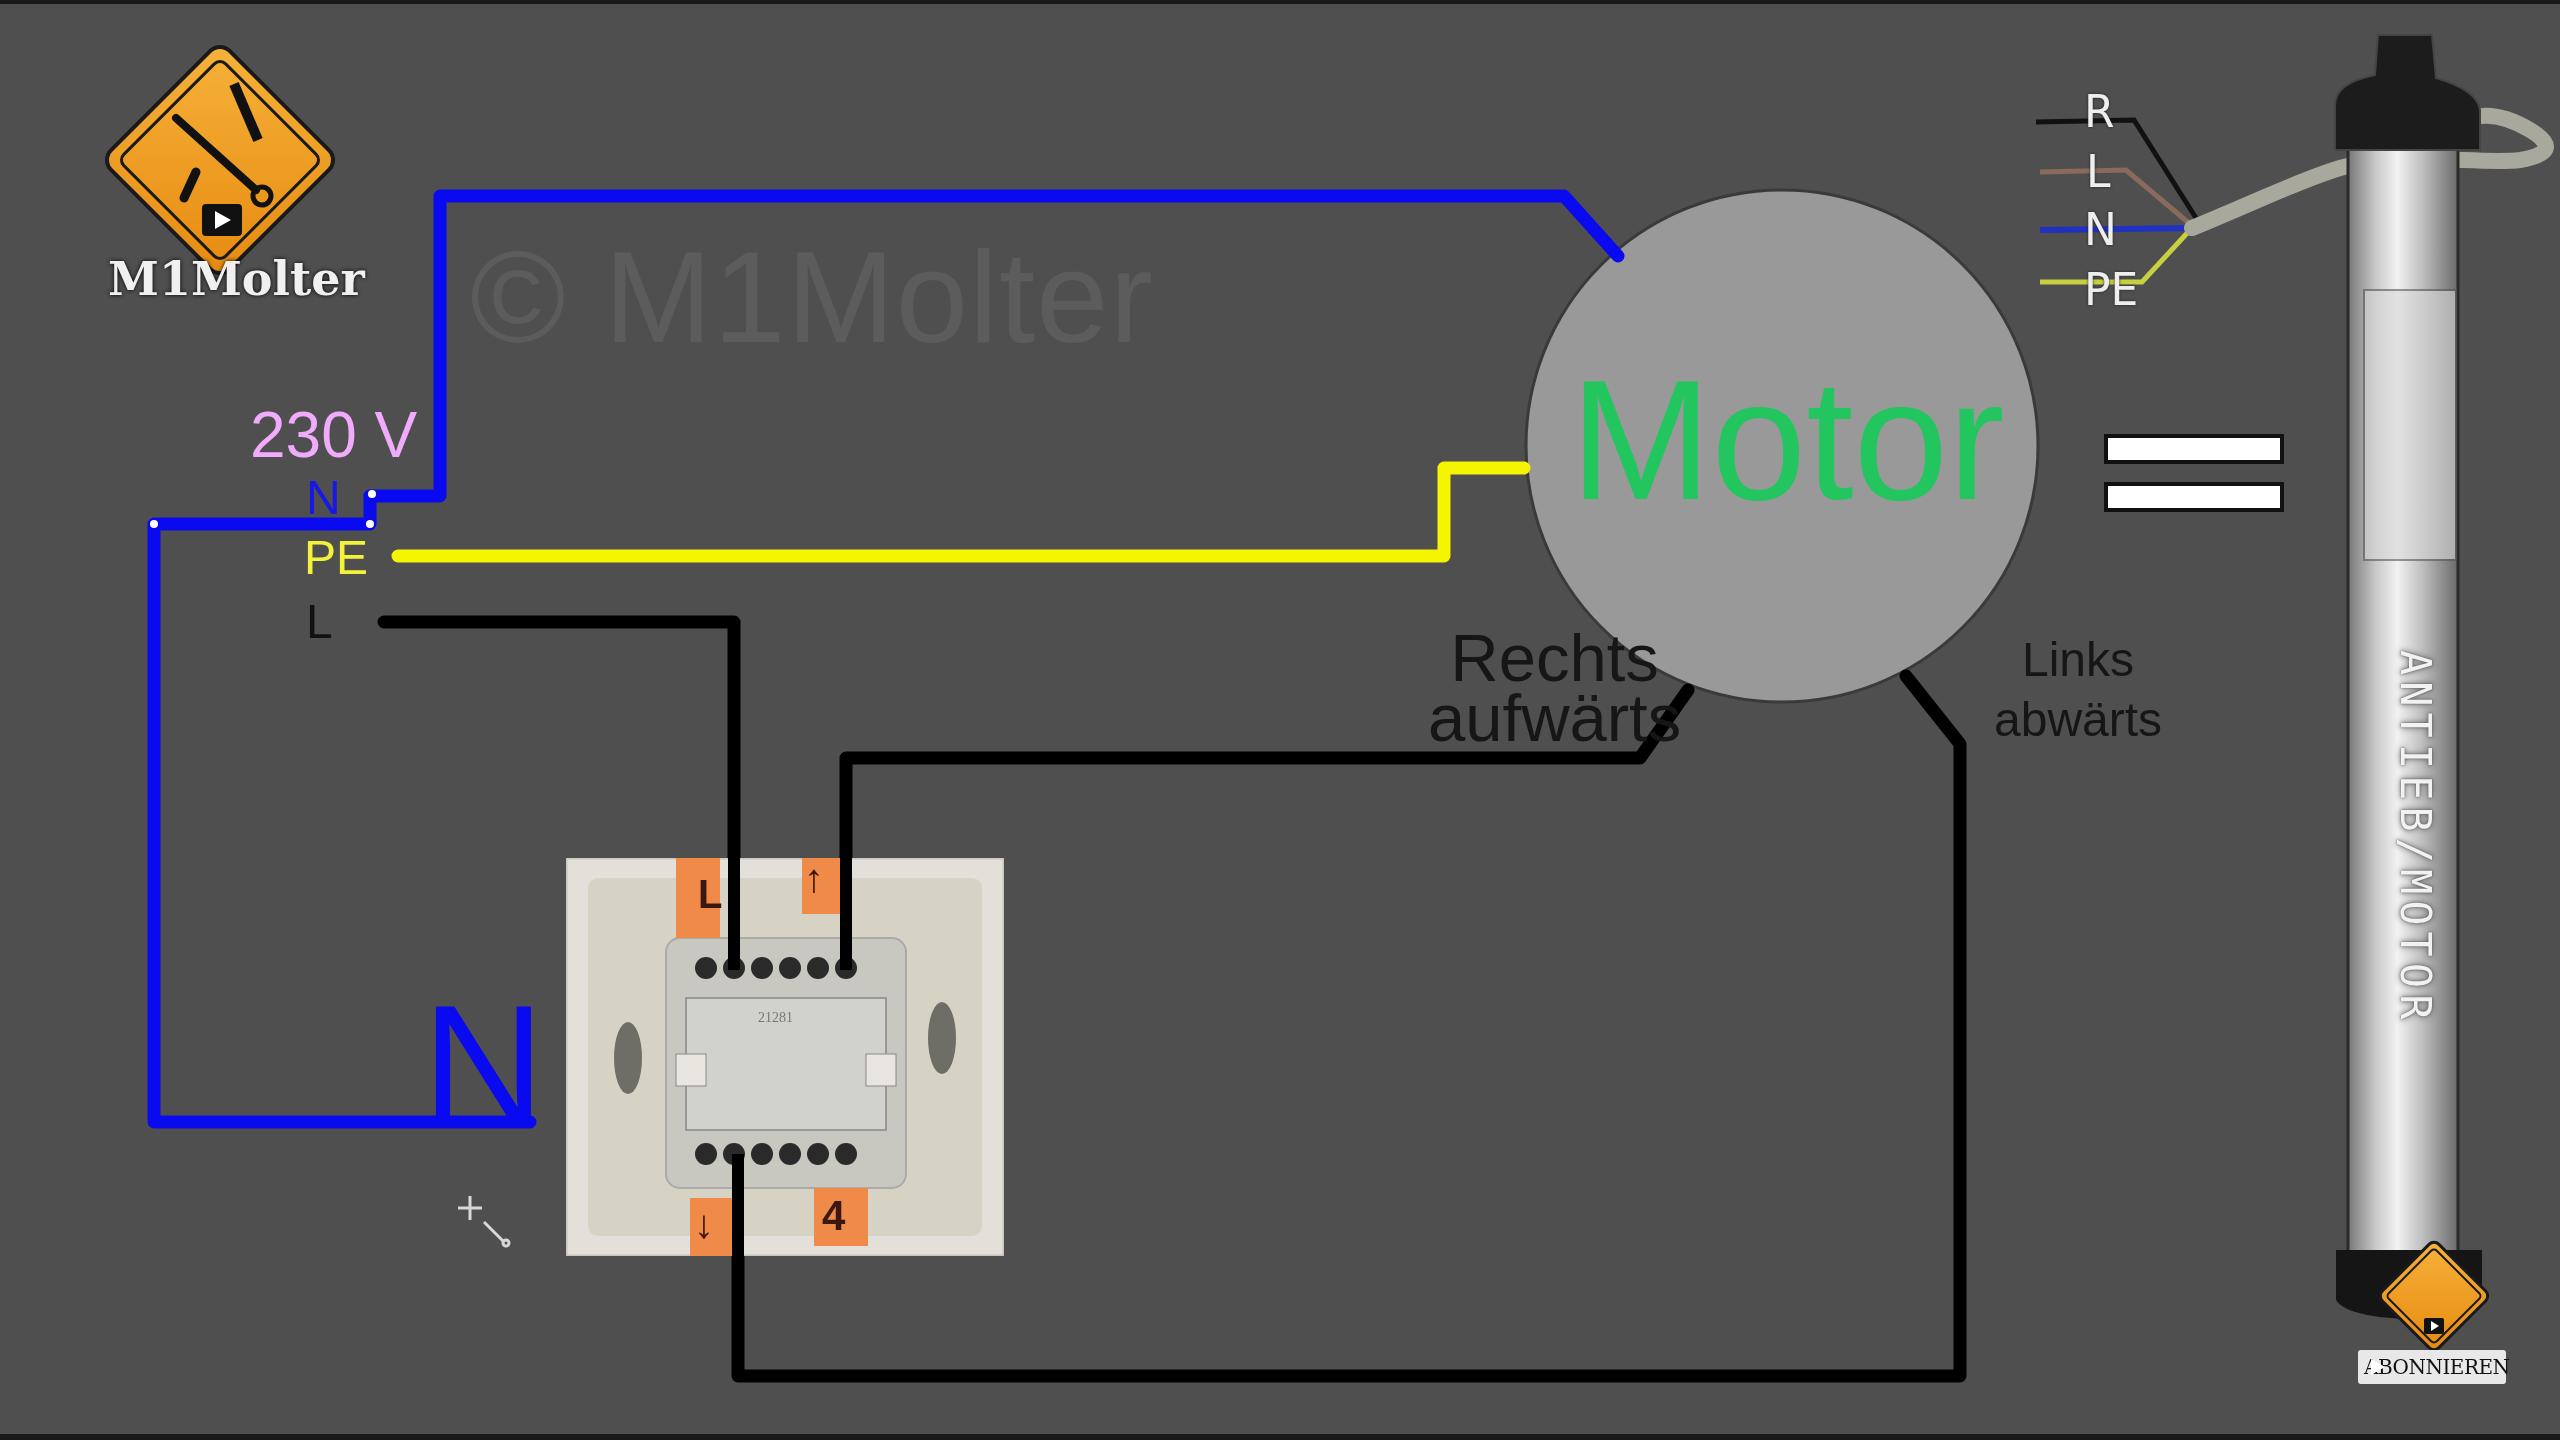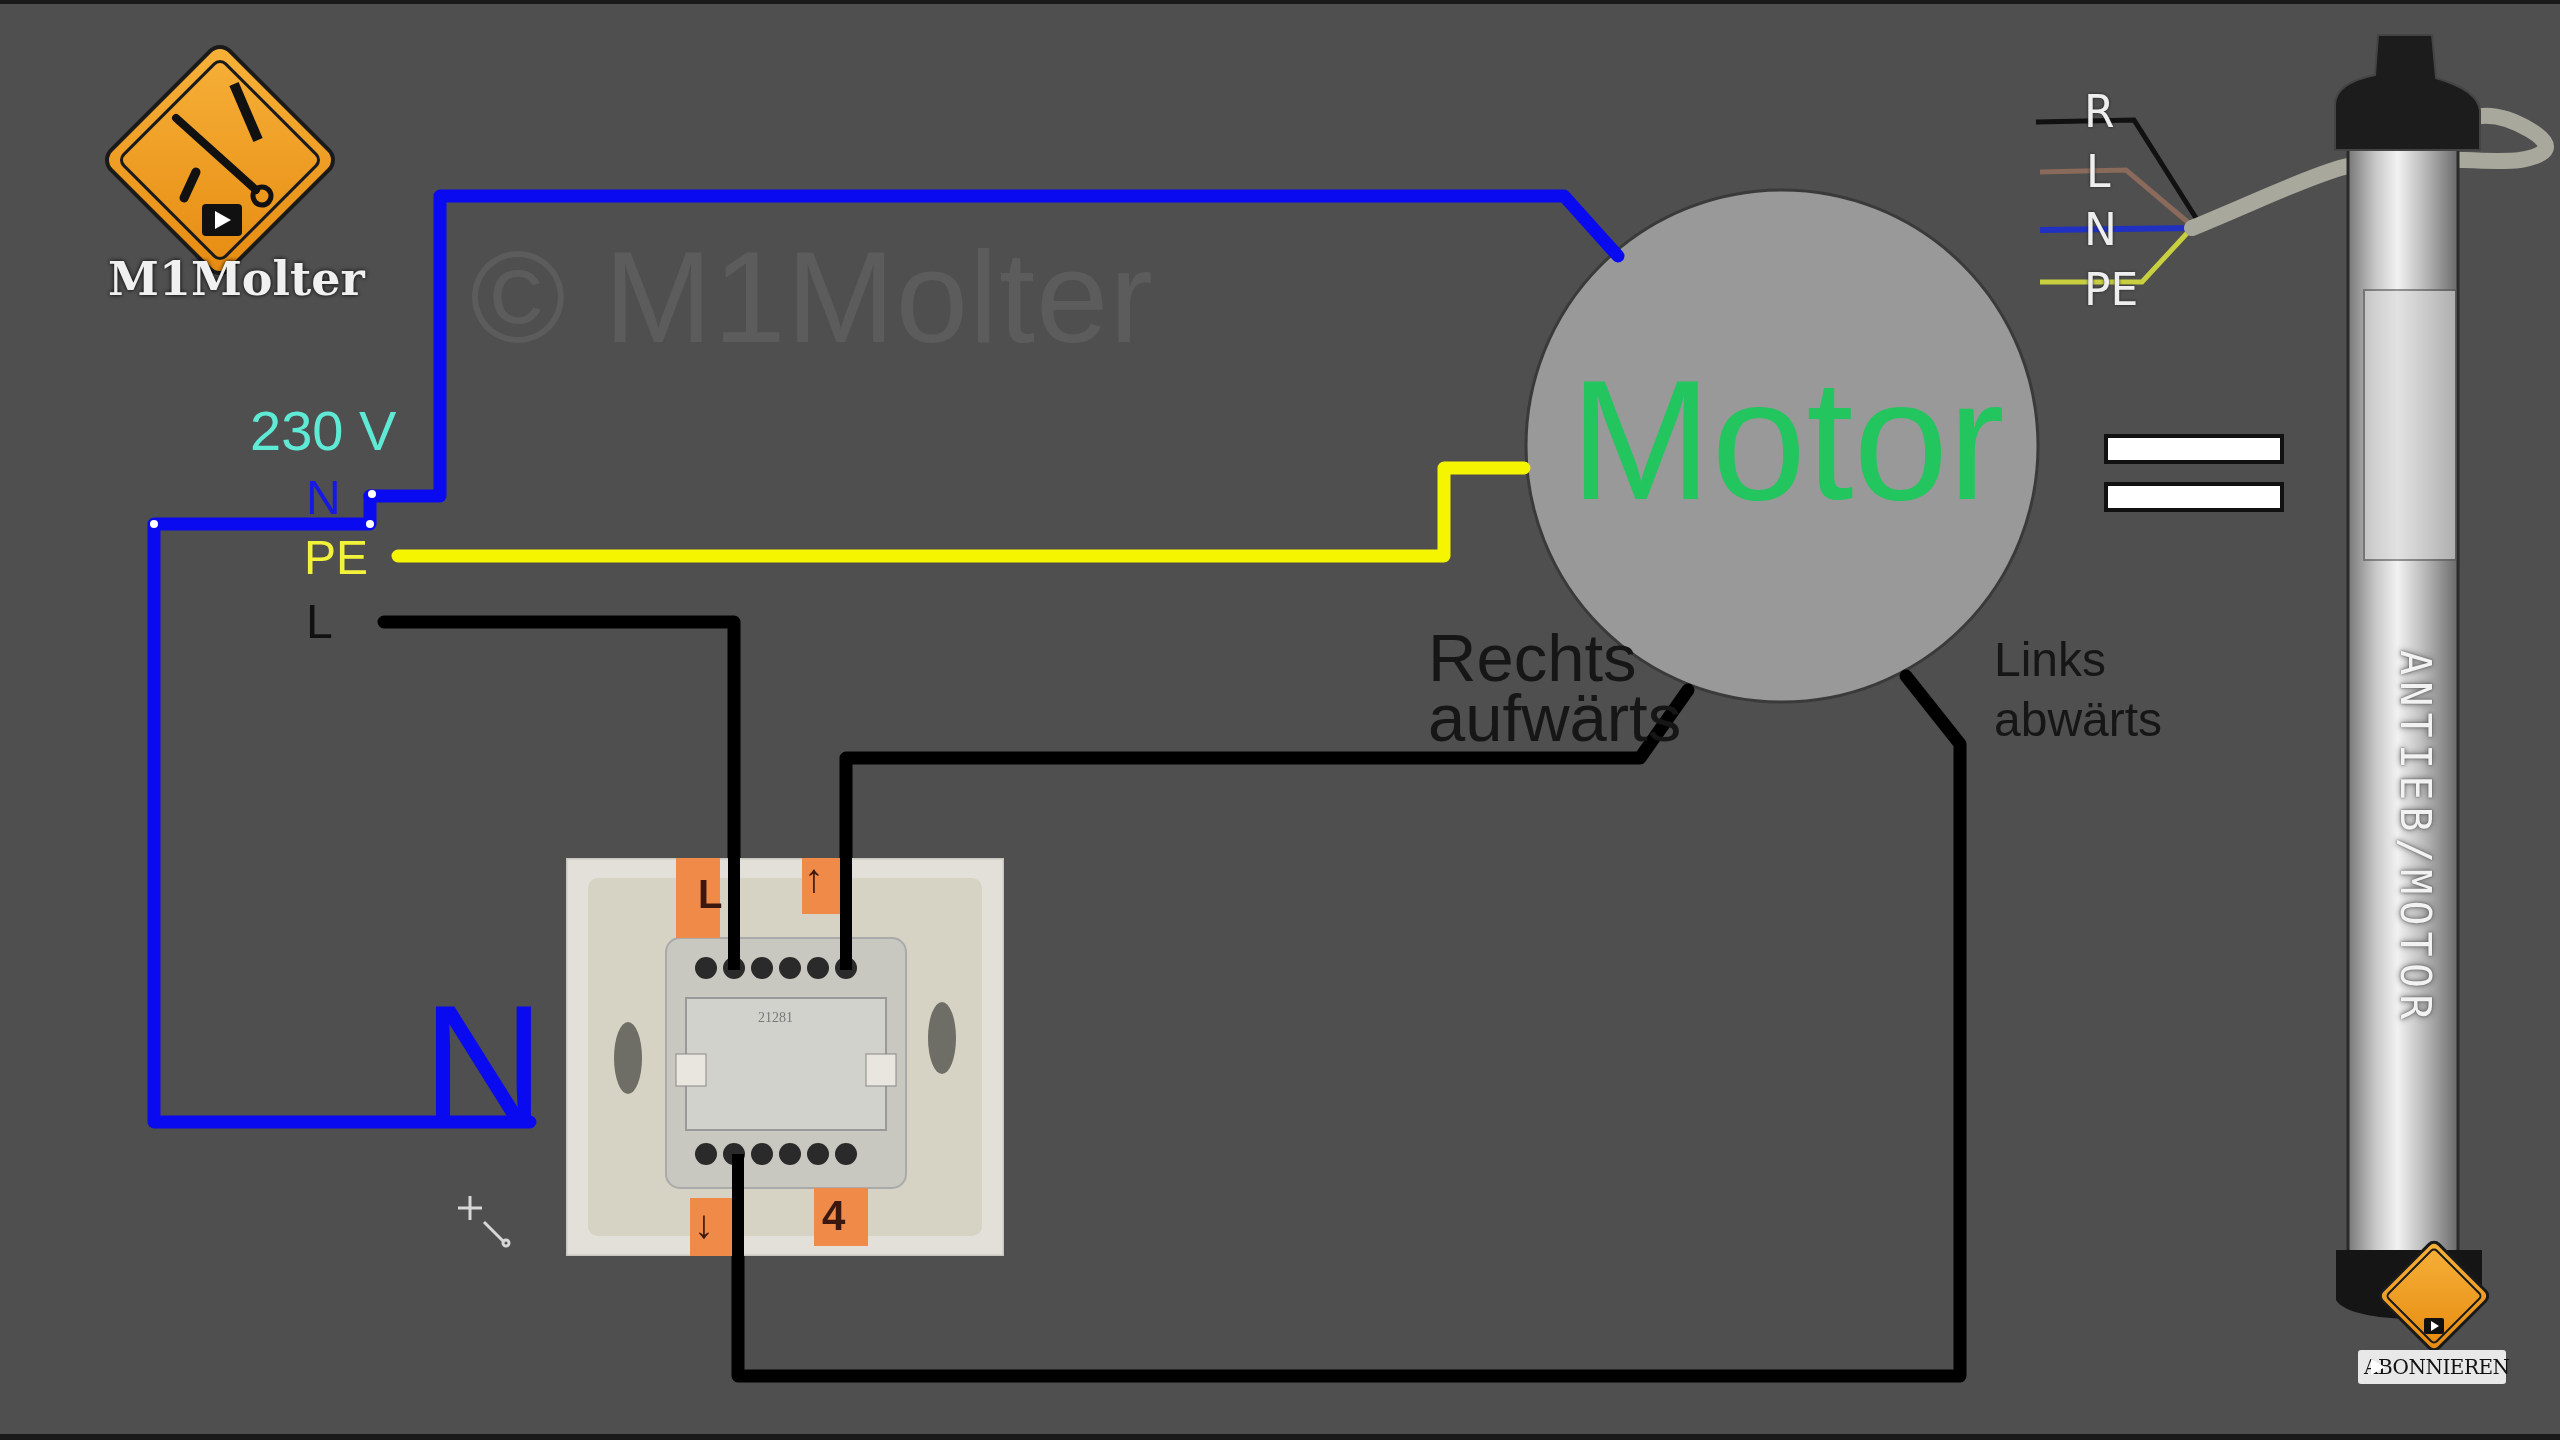--- a/index.html
+++ b/index.html
@@ -5,23 +5,23 @@
   html, body { margin: 0; padding: 0; }
   body {
     width: 2560px; height: 1440px; overflow: hidden;
     background: #4f4f4f;
     font-family: "Liberation Sans", sans-serif;
     position: relative;
   }
   .top-strip { position: absolute; left: 0; top: 0; width: 2560px; height: 4px; background: #1a1a1a; }
   .bottom-strip { position: absolute; left: 0; top: 1434px; width: 2560px; height: 6px; background: #1a1a1a; }
   svg.diagram { position: absolute; left: 0; top: 0; }
-  .txt { position: absolute; white-space: nowrap; }
+  .txt { position: absolute; white-space: nowrap; text-align: center; }
   .watermark { left: 470px; top: 222px; font-size: 130px; color: #5c5c5c; letter-spacing: 1px; }
-  .volt { left: 250px; top: 398px; font-size: 56px; color: #5eead4; }
+  .volt { left: 250px; top: 398px; font-size: 64px; color: #f0abfc; }
   .lbl-n { left: 306px; top: 470px; font-size: 48px; color: #1818e6; }
   .lbl-pe { left: 304px; top: 530px; font-size: 48px; color: #f2f23a; }
   .lbl-l { left: 306px; top: 594px; font-size: 48px; color: #111; }
   .lbl-n-big { left: 422px; top: 980px; font-size: 170px; color: #0a0af0; line-height: 1; }
   .motor-label { left: 1570px; top: 355px; font-size: 170px; color: #22c55e; line-height: 1; }
   .rechts { left: 1428px; top: 628px; font-size: 67px; color: #161616; line-height: 60px; }
   .links { left: 1994px; top: 630px; font-size: 48px; color: #161616; line-height: 60px; }
   .logo-text { left: 108px; top: 252px; font-family: "DejaVu Serif", serif; font-size: 46px; font-weight: bold; color: #f0f0f0; text-shadow: 0 0 4px #000; }
   .wire-lbl { position: absolute; font-family: "DejaVu Sans", sans-serif; color: #eee; font-size: 44px; text-shadow: 0 0 3px #222; }
   .tube-text {

